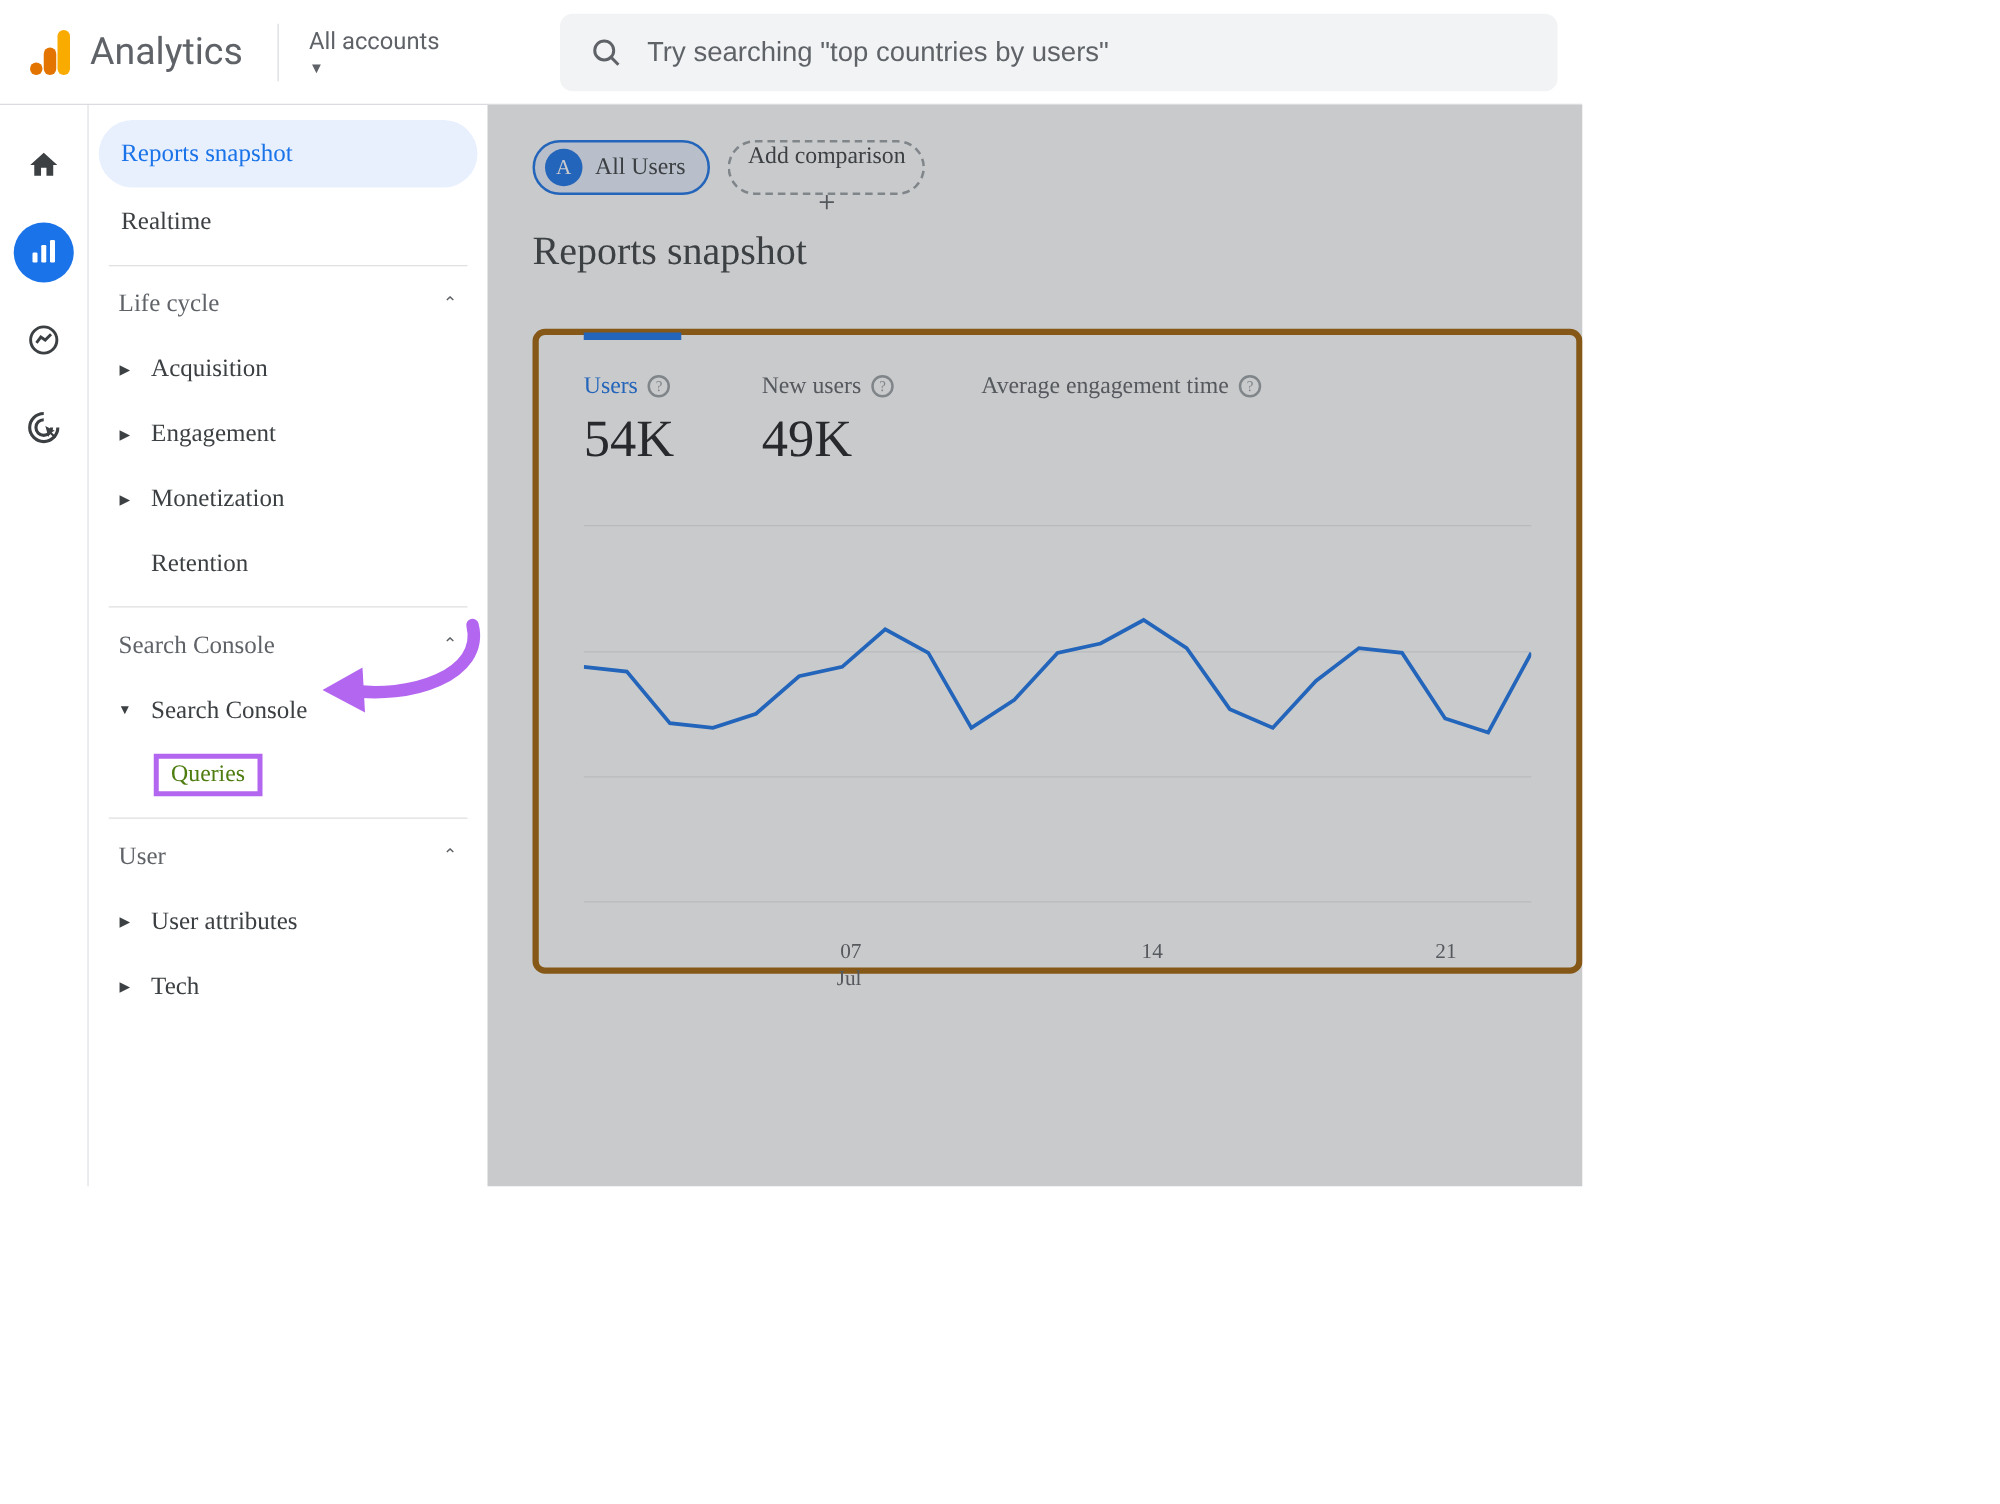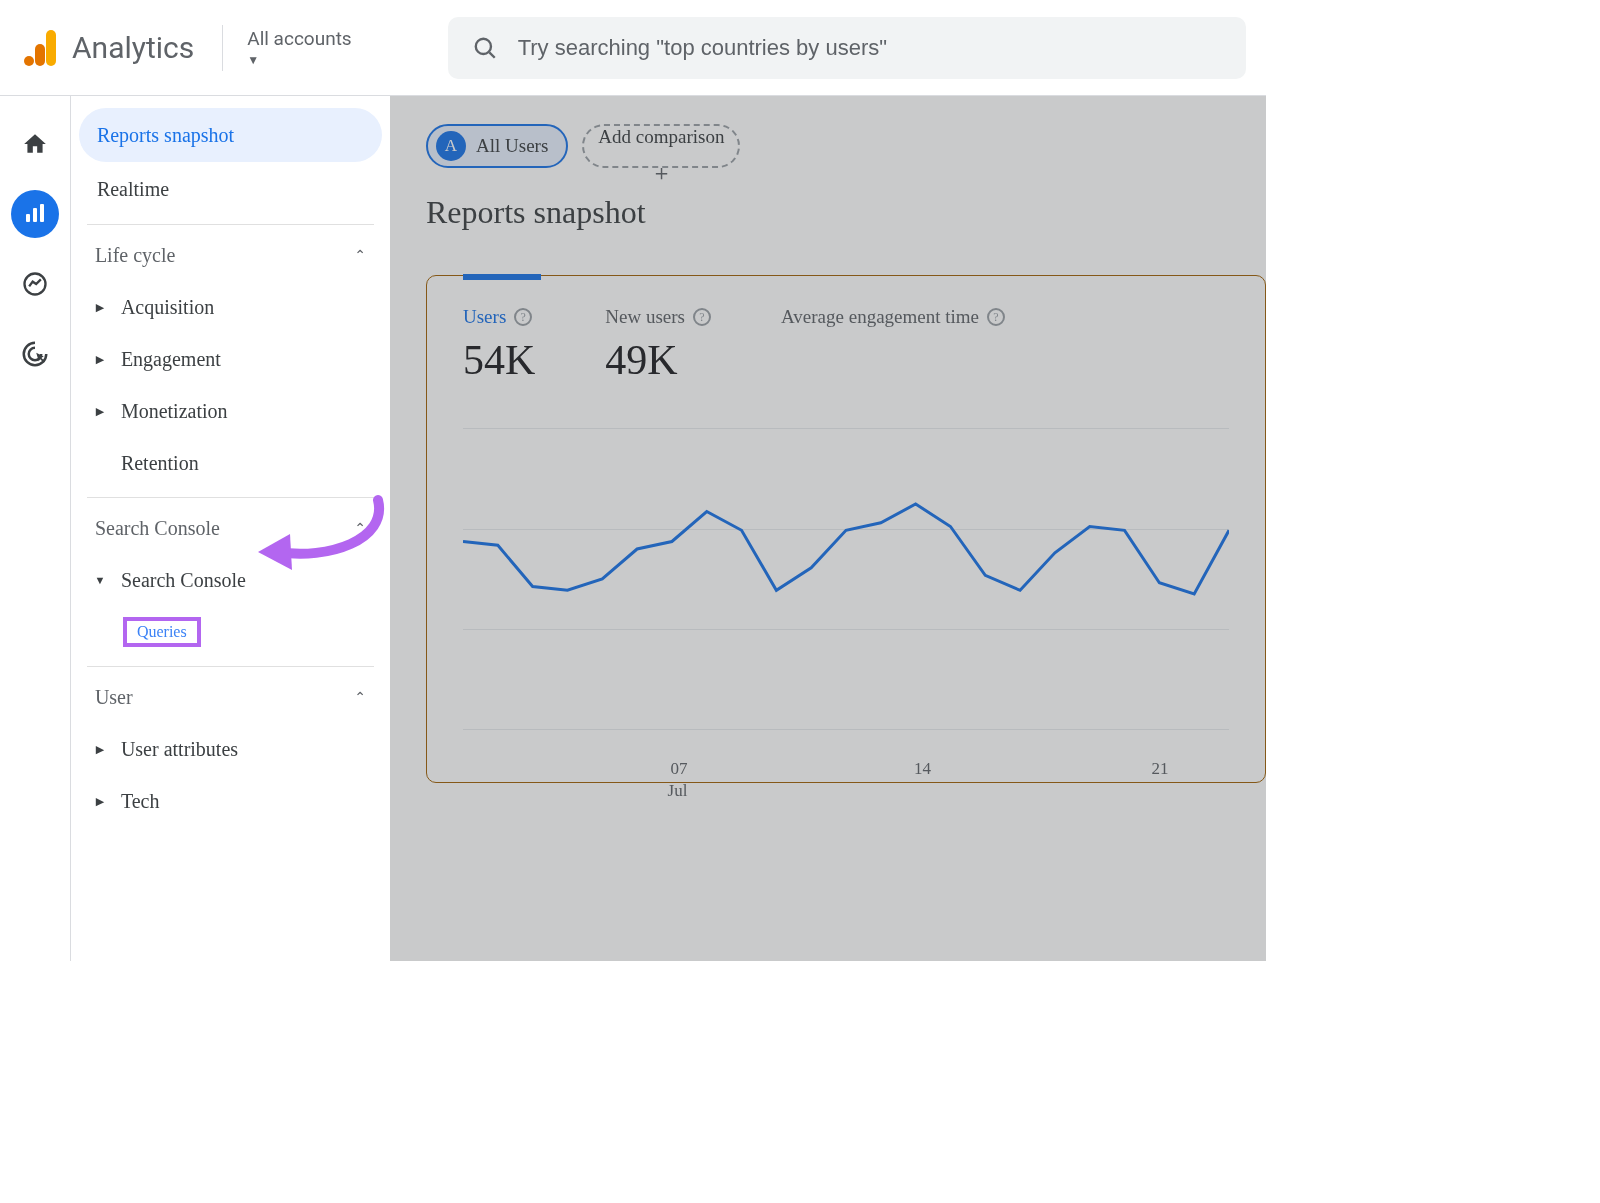--- a/index.html
+++ b/index.html
@@ -7,21 +7,21 @@
     font-family: 'Google Sans', Roboto, Arial, sans-serif;
     background: #fff;
     color: #202124;
     width: 1266px;
     height: 961px;
     overflow: hidden;
   }
 
   
   .header {
-    height: 96px;
+    height: 84px;
     display: flex;
     align-items: center;
     border-bottom: 1px solid #dadce0;
     padding: 0 20px 0 24px;
   }
   .logo-block {
     display: flex;
     align-items: center;
     gap: 14px;
     margin-right: 28px;
@@ -158,22 +158,22 @@
     justify-content: center;
     font-size: 11px;
     color: #3c4043;
   }
   .nav-sub.no-caret { padding-left: 42px; }
   .nav-subsub {
     height: 52px;
     display: flex;
     align-items: center;
     padding-left: 58px;
-    font-size: 16px;
-    color: #3b82f6;
+    font-size: 19px;
+    color: #4d7c0f;
     cursor: pointer;
     white-space: nowrap;
     overflow: hidden;
     text-overflow: ellipsis;
   }
   .highlight-box {
     border: 4px solid #b366f0;
     padding: 2px 10px;
     margin-left: -14px;
     display: inline-block;
@@ -238,21 +238,21 @@
   .chip.add .plus { font-size: 22px; color: #5f6368; }
 
   .page-title {
     font-size: 32px;
     color: #3c4043;
     font-weight: 400;
     margin-bottom: 44px;
   }
 
   .card {
-    border: 1px solid #a16207;
+    border: 5px solid #a16207;
     border-radius: 10px;
     padding: 30px 36px 24px 36px;
     width: 840px;
   }
   .metrics-row {
     display: flex;
     gap: 70px;
     margin-bottom: 44px;
   }
   .metric {

